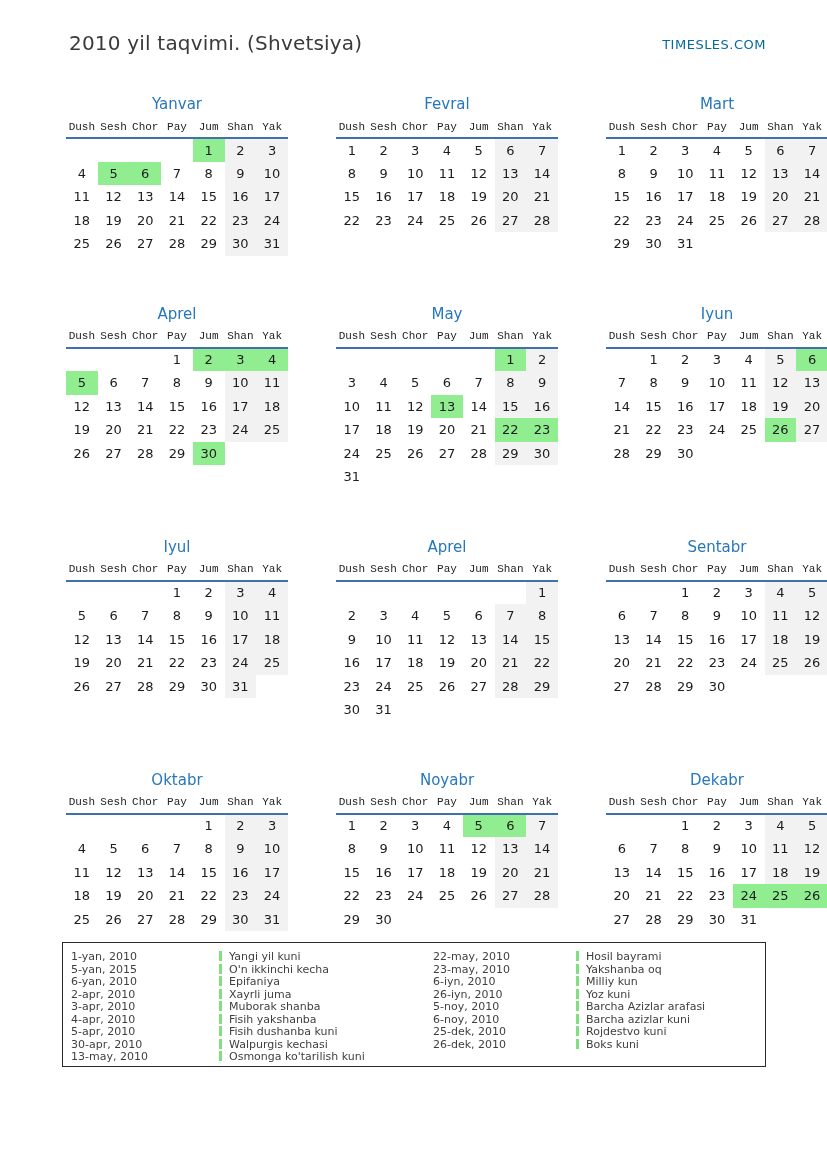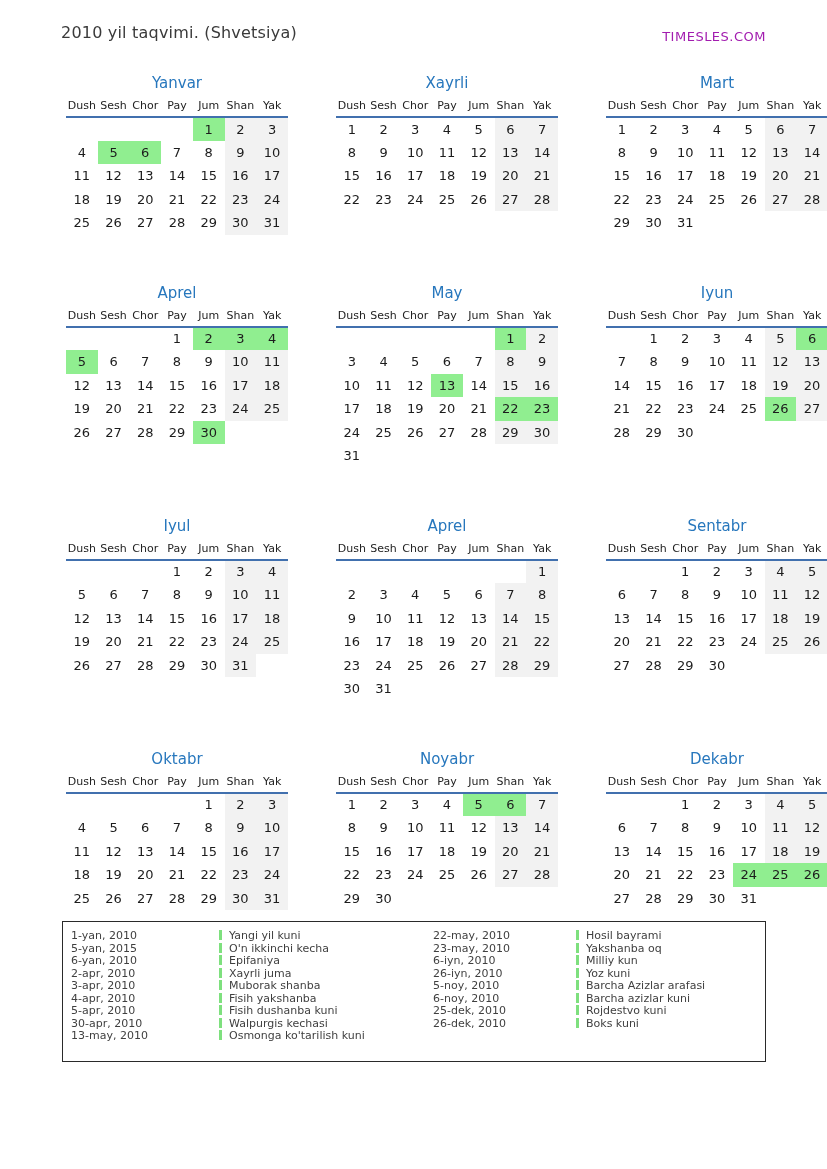--- a/index.html
+++ b/index.html
@@ -10,42 +10,42 @@
     --bar:#7ee07e;
   }
   *{box-sizing:border-box;}
   html,body{margin:0;padding:0;}
   body{
     width:827px;height:1169px;background:#ffffff;
     font-family:"DejaVu Sans","Liberation Sans",sans-serif;
     color:#1c1c1c;position:relative;overflow:hidden;
   }
   .header{display:flex;justify-content:space-between;align-items:flex-start;padding:19px 61px 0 57px;}
-  .page-title{font-size:16px;font-weight:400;color:#3a3a3a;margin:4px;letter-spacing:0.2px;}
-  .brand{font-size:13px;color:#a21caf;text-decoration:none;letter-spacing:0.5px;margin-top:10px;font-weight:500;}
+  .page-title{font-size:20px;font-weight:400;color:#3a3a3a;margin:12px;letter-spacing:0.2px;}
+  .brand{font-size:13px;color:#0369a1;text-decoration:none;letter-spacing:0.5px;margin-top:18px;font-weight:500;}
   .calendar-grid{
     margin:27px 0 0 66px;
     display:grid;grid-template-columns:repeat(3,222px);
     column-gap:14px;row-gap:21px;align-items:start;gap:48px;
   }
   .month{width:222px;}
   .month-title{text-align:center;color:var(--blue);font-size:15px;height:23px;line-height:21px;}
   table{width:100%;border-collapse:collapse;table-layout:fixed;}
   thead th{
     font-size:11px;font-weight:400;color:#222;height:21px;
     vertical-align:middle;padding:0 0 1px 0;text-align:center;
   }
-  thead tr{border-bottom:2px solid var(--rule);}
+  thead tr{border-bottom:2px solid var(--rule);font-family:Liberation Mono, monospace;}
   tbody td{
     text-align:center;font-size:13px;color:#1c1c1c;height:23.5px;padding:0;
   }
   td.we{background:var(--weekend);}
   td.hl{background:var(--green);}
   .legend{
-    margin:11px 0 0 62px;width:704px;height:141px;
+    margin:11px 0 0 62px;width:704px;height:125px;
     border:1px solid #2a2a2a;display:flex;padding:8px 0 0 8px;
   }
   .legend-col{display:flex;flex-direction:column;}
   .legend-col.left{width:362px;}
   .legend-col.right{flex:1;}
   .lg-row{display:flex;align-items:center;font-size:11px;line-height:12.5px;height:12.5px;color:#3f3f3f;}
   .lg-date{flex:none;white-space:nowrap;}
   .legend-col.left .lg-date{width:148px;}
   .legend-col.right .lg-date{width:143px;}
   .lg-name{display:flex;align-items:flex-start;white-space:nowrap;}
@@ -117,21 +117,21 @@
             <td>27</td>
             <td>28</td>
             <td>29</td>
             <td class="we">30</td>
             <td class="we">31</td>
           </tr>
         </tbody>
       </table>
     </div>
     <div class="month">
-      <div class="month-title">Xayrli</div>
+      <div class="month-title">Fevral</div>
       <table>
         <thead>
           <tr>
             <th>Dush</th>
             <th>Sesh</th>
             <th>Chor</th>
             <th>Pay</th>
             <th>Jum</th>
             <th>Shan</th>
             <th>Yak</th>

